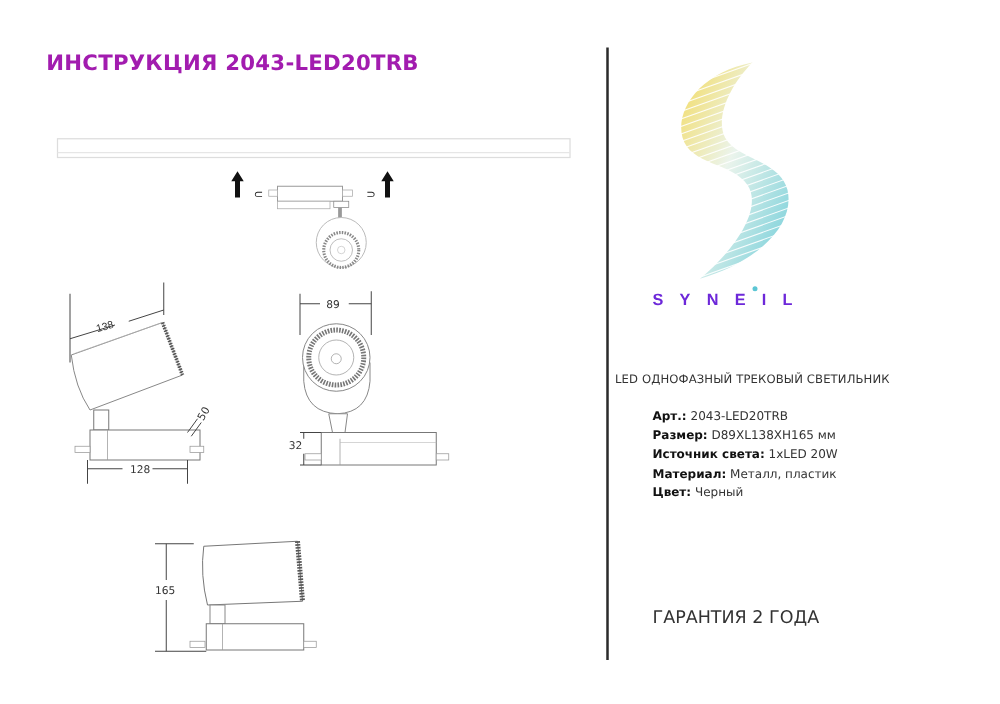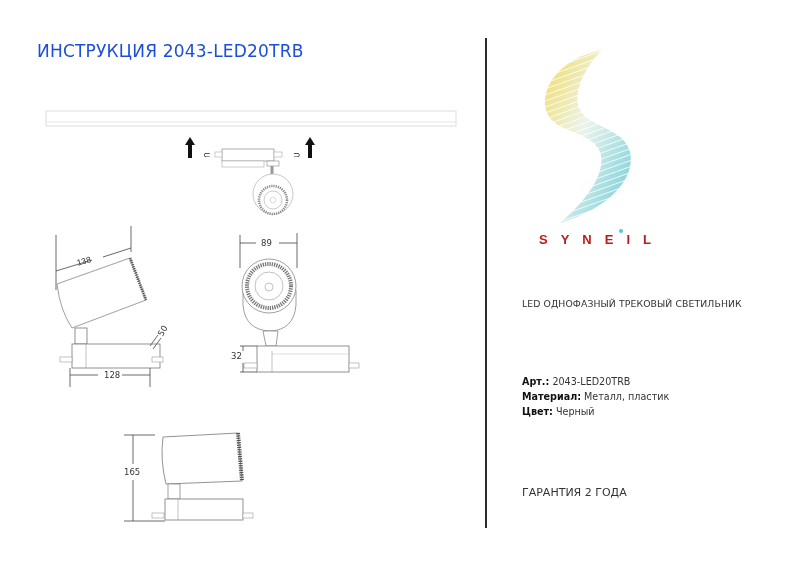--- a/index.html
+++ b/index.html
@@ -1,26 +1,26 @@
 <!DOCTYPE html>
 <html><head>
 <meta charset="utf-8">
 <style>
   html, body { margin:0; padding:0; background:#ffffff; }
   body { width:800px; height:563px; position:relative; overflow:hidden; font-family:"DejaVu Sans", sans-serif; color:#222; }
   .abs { position:absolute; }
-  .title { left:37px; top:41px; font-size:17px; letter-spacing:0.2px; color:#1d4ed8; font-weight:normal; }
+  .title { left:37px; top:41px; font-size:17px; letter-spacing:0.2px; color:#a21caf; font-weight:bold; }
   .divider { left:485px; top:38px; width:2px; height:490px; background:#2b2b2b; }
   .logo { left:540px; top:48px; width:100px; height:180px; }
-  .brand { left:539px; top:232px; font-size:13px; font-weight:bold; letter-spacing:13px; color:#b91c1c; font-family:"Liberation Sans", sans-serif; }
+  .brand { left:522px; top:232px; font-size:13px; font-weight:bold; letter-spacing:13px; color:#6d28d9; font-family:"Liberation Sans", sans-serif; }
   .brand .dot { position:absolute; width:4px; height:4px; border-radius:50%; background:#5bc6d4; left:80px; top:-3px; }
-  .subtitle { left:522px; top:298px; font-size:9.3px; color:#333; letter-spacing:0.1px; }
-  .specs { left:522px; top:326px; font-size:9.6px; line-height:15.2px; color:#333;margin-top:48px; }
+  .subtitle { left:492px; top:298px; font-size:9.3px; color:#333; letter-spacing:0.1px; }
+  .specs { left:522px; top:326px; font-size:9.6px; line-height:15.2px; color:#333; }
   .specs b { color:#111; font-weight:bold; }
-  .warranty { left:522px; top:486px; font-size:11px; color:#333;text-align:right; }
+  .warranty { left:522px; top:486px; font-size:14px; color:#333;text-align:right; }
   .dim { font-size:8.5px; color:#333; font-family:"Liberation Sans", sans-serif; }
   svg { position:absolute; overflow:visible; }
 </style>
 </head>
 <body>
 
 <div class="abs title">ИНСТРУКЦИЯ 2043-LED20TRB</div>
 
 <svg style="left:0;top:0;width:480px;height:563px" viewBox="0 0 480 563">
 
@@ -169,17 +169,19 @@
 
 <div class="abs brand">
   <span>SYNEIL</span>
   <span class="dot"></span>
 </div>
 
 <div class="abs subtitle">LED ОДНОФАЗНЫЙ ТРЕКОВЫЙ СВЕТИЛЬНИК</div>
 
 <div class="abs specs">
   <div><b>Арт.:</b> <span>2043-LED20TRB</span></div>
+  <div><b>Размер:</b> <span>D89XL138XH165 мм</span></div>
+  <div><b>Источник света:</b> <span>1xLED 20W</span></div>
   <div><b>Материал:</b> <span>Металл, пластик</span></div>
   <div><b>Цвет:</b> <span>Черный</span></div>
 </div>
 
 <div class="abs warranty">ГАРАНТИЯ 2 ГОДА</div>
 
 </body></html>

